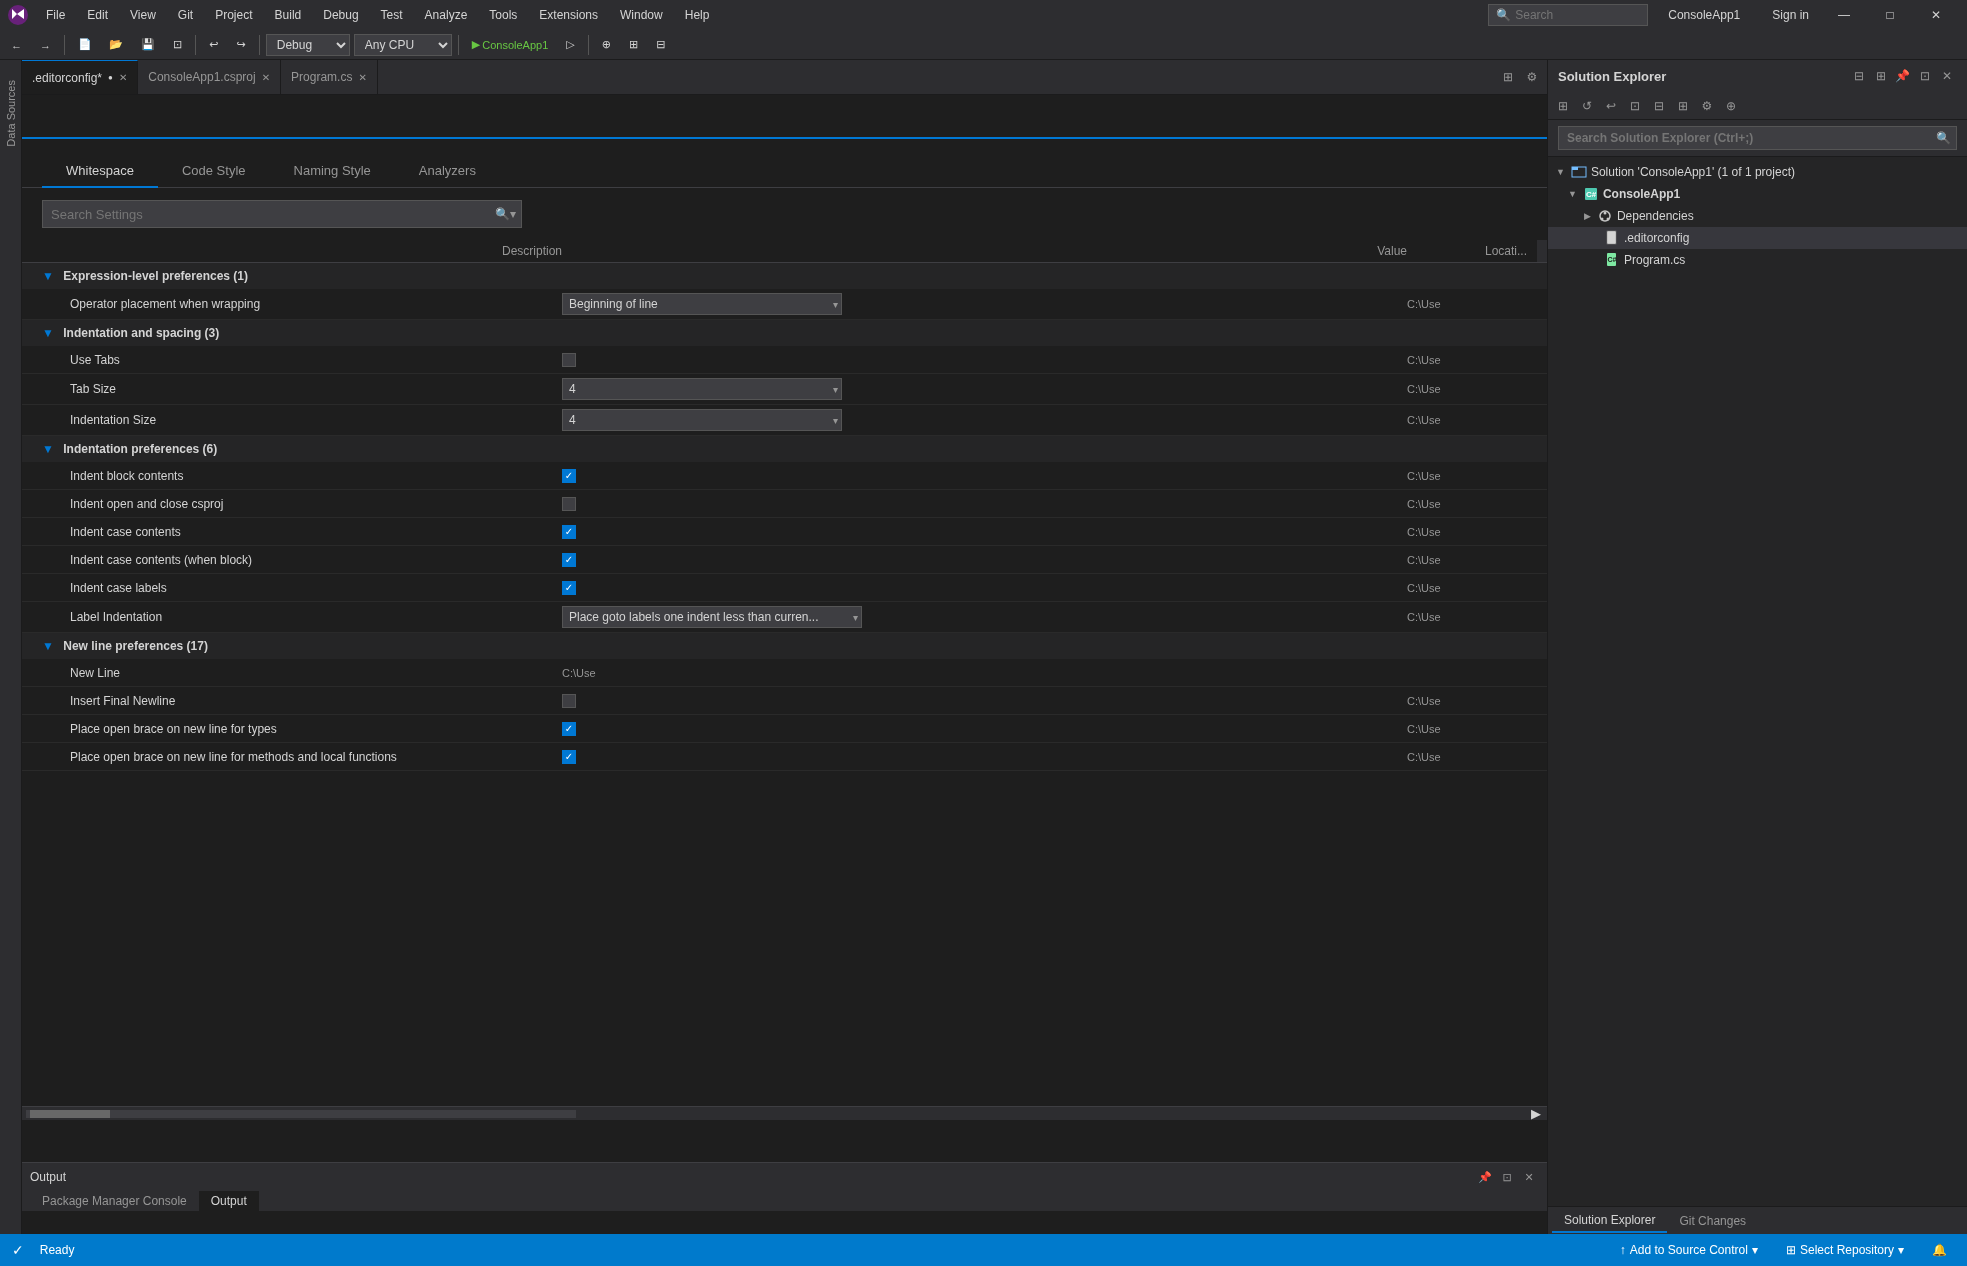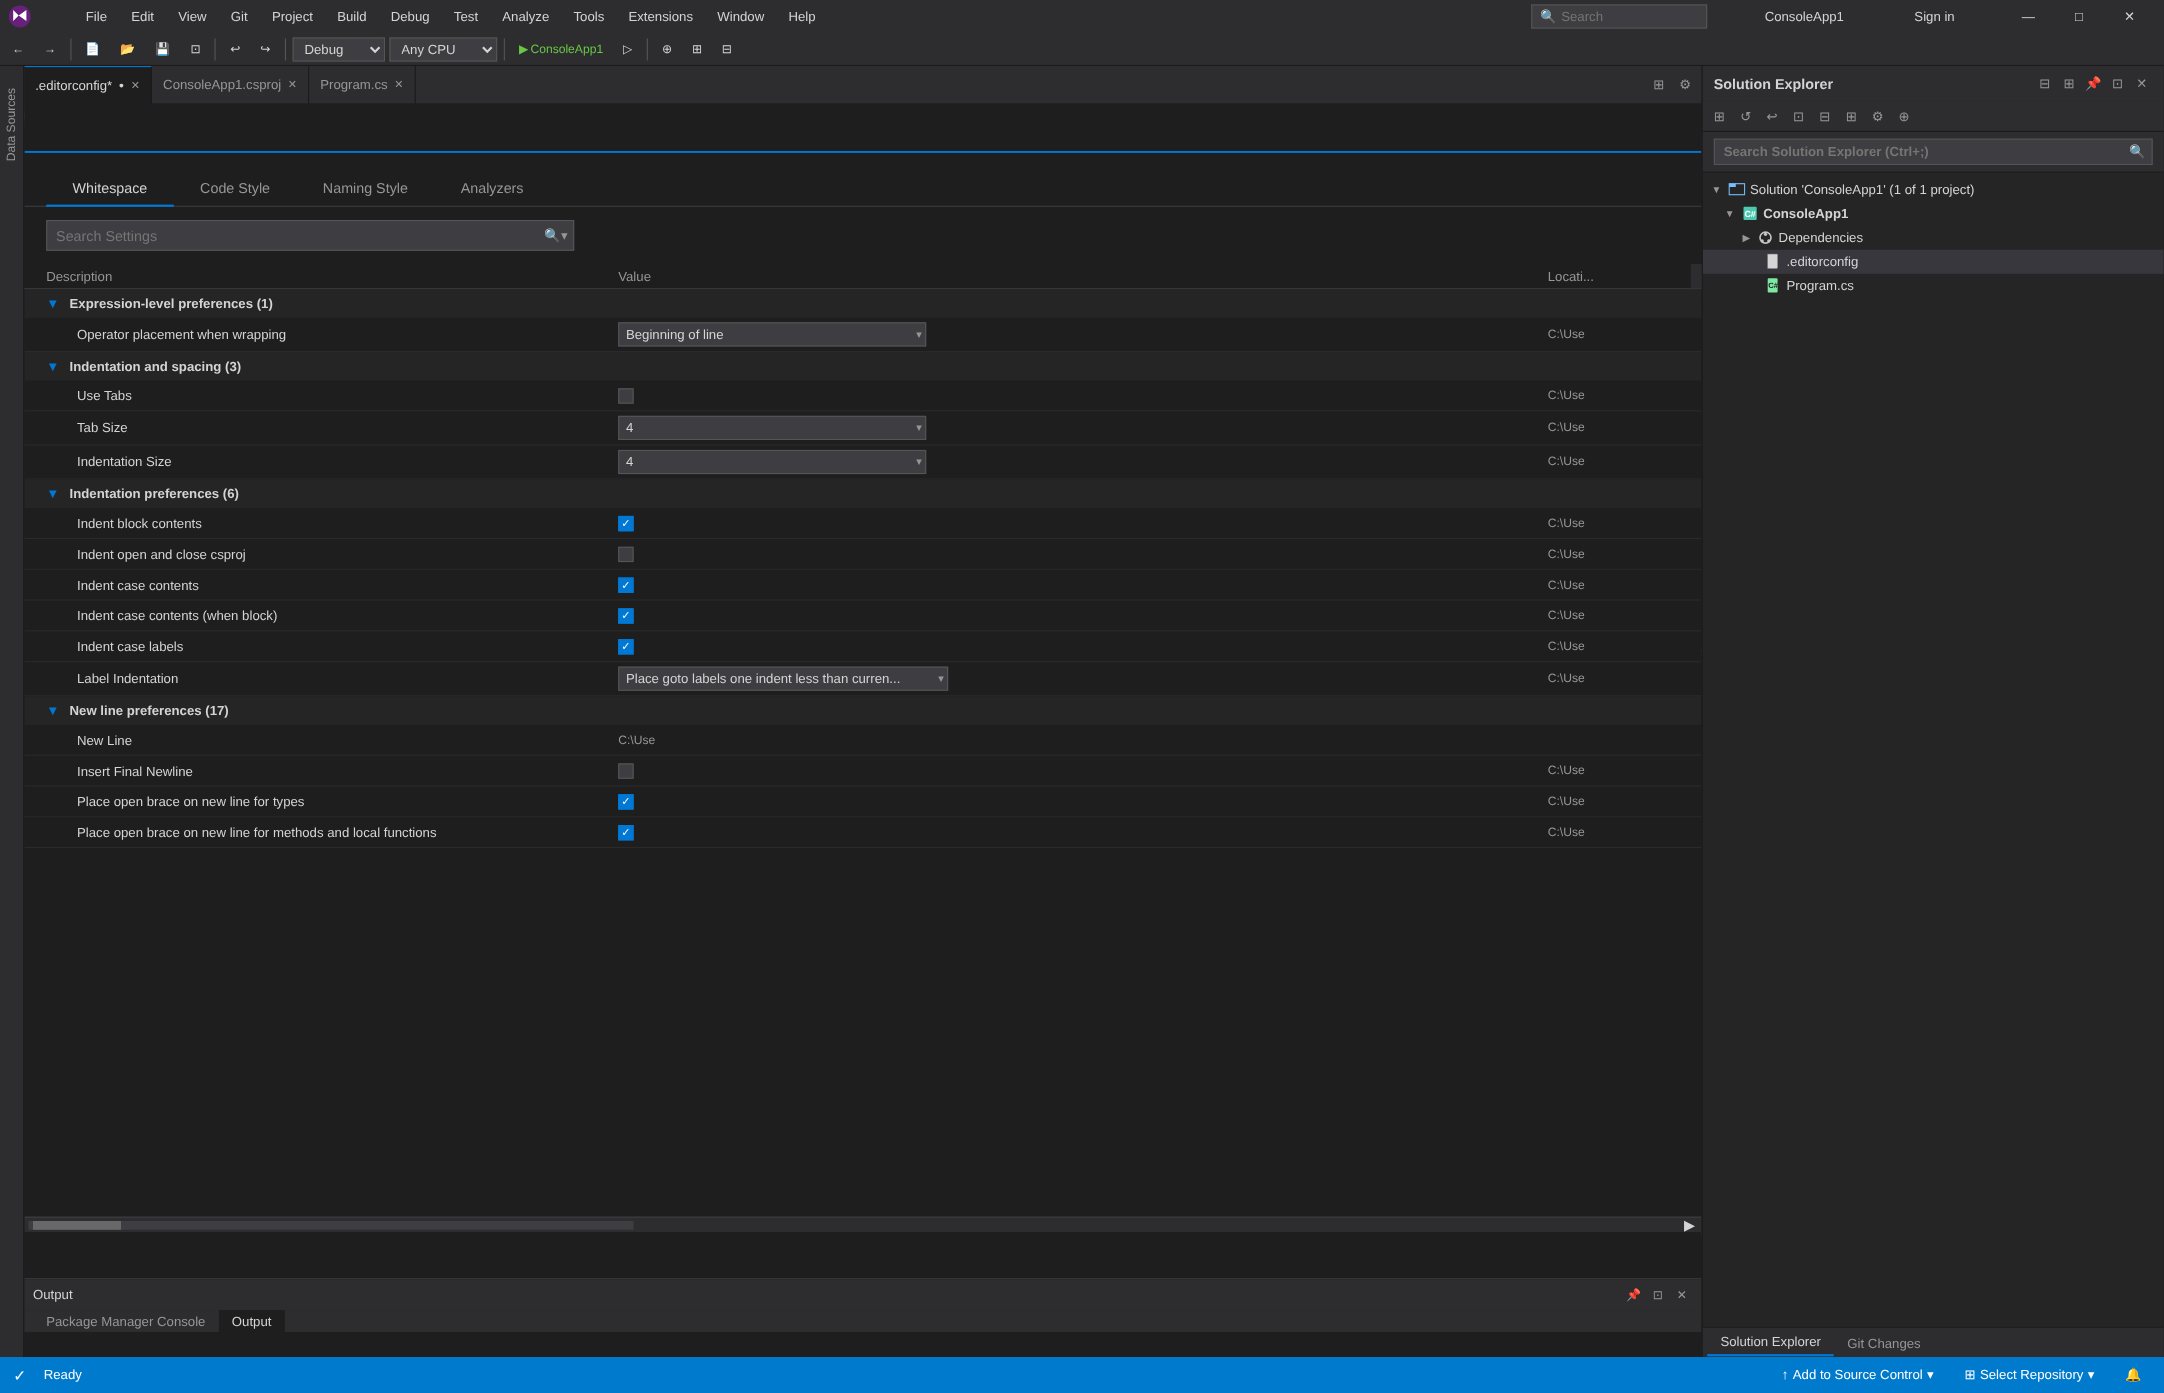--- a/index.html
+++ b/index.html
@@ -231,20 +231,21 @@
     .settings-header {
       display: grid;
       grid-template-columns: 520px 1fr 120px;
       padding: 4px 20px;
       border-bottom: 1px solid #3e3e42;
       color: #969696;
       font-size: 12px;
       position: sticky; top: 0;
       background: #1e1e1e;
       z-index: 1;
+      text-align: right;
     }
 
     
     .section-header {
       display: grid;
       grid-template-columns: 520px 1fr 120px;
       padding: 6px 20px;
       background: #252526;
       color: #d4d4d4;
       font-size: 12px;
@@ -452,21 +453,21 @@
     }
 
     
     ::-webkit-scrollbar { width: 10px; height: 10px; }
     ::-webkit-scrollbar-track { background: #1e1e1e; }
     ::-webkit-scrollbar-thumb { background: #424242; }
   </style>
 </head>
 <body>
 
-<div id="title-bar" style="position:fixed;top:0;left:0;right:0;height:30px;z-index:200;gap:32px;">
+<div id="title-bar" style="position:fixed;top:0;left:0;right:0;height:30px;z-index:200;">
   <div class="logo">
     <svg width="16" height="16" viewBox="0 0 16 16">
         <path d="M2 2l5 5-5 5V2zm5 5l7-5v10L7 7z" fill="#fff"></path>
       </svg>
   </div>
   <div class="menu-items">
     <span class="menu-item">File</span>
     <span class="menu-item">Edit</span>
     <span class="menu-item">View</span>
     <span class="menu-item">Git</span>

